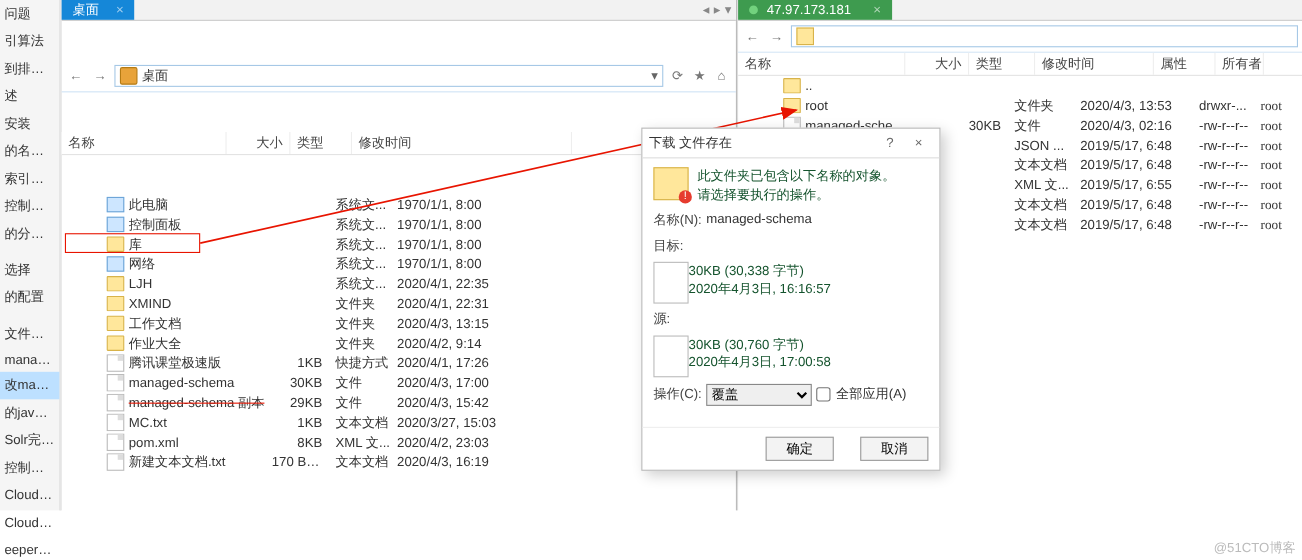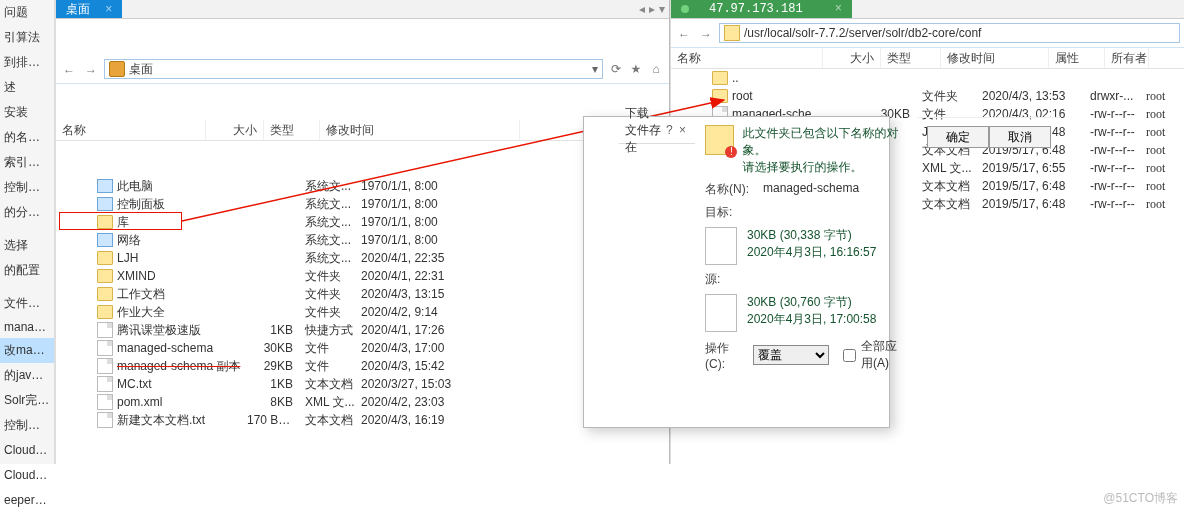--- a/index.html
+++ b/index.html
@@ -4,21 +4,21 @@
 <style>
 html, body { margin:0; padding:0; font-family:"Microsoft YaHei","Segoe UI",Arial,sans-serif; font-size:12px; color:#333; background:#fff; width:1184px; height:509px; overflow:hidden; }
 .root { display:flex; width:1184px; height:464px; }
 .sidebar { width:54px; background:#f5f5f5; border-right:1px solid #ddd; }
 .sidebar .item { padding:4px 4px; white-space:nowrap; overflow:hidden; text-overflow:ellipsis; }
 .sidebar .item.sel { background:#bde0ff; }
 .pane { flex:1; display:flex; flex-direction:column; border-left:1px solid #ddd; }
 .tabbar { height:18px; background:#f2f2f2; display:flex; align-items:center; border-bottom:1px solid #ccc; }
 .tab { height:18px; line-height:18px; padding:0 10px; font-size:12px; }
 .tab.blue { background:#1587d8; color:#fff; }
-.tab.green { background:#3e9b4f; color:#fff; display:flex; align-items:center; gap:20px;font-family:Liberation Mono, monospace; }
+.tab.green { background:#3e9b4f; color:#fff; display:flex; align-items:center; gap:8px; }
 .tab .dot { width:8px;height:8px;border-radius:50%;background:#72d27e;display:inline-block; }
 .tab .close { margin-left:12px; opacity:.6; }
 .addrbar { height:24px; display:flex; align-items:center; border-bottom:1px solid #cfe3f5; padding:2px 4px; gap:4px; }
 .navbtn { width:18px; text-align:center; color:#777; }
 .addrbox { flex:1; height:18px; border:1px solid #a6c8e6; display:flex; align-items:center; gap:4px; padding:0 4px; background:#fff; }
 .addrbox .icon { width:14px; height:14px; display:inline-block; }
 .discicon { background:#e8a33a; border:1px solid #b47b14; border-radius:2px; }
 .foldicon { background:#ffe79b; border:1px solid #d8b34a; }
 .righticons { display:flex; gap:2px; }
 .headerrow { height:20px; display:flex; align-items:flex-end; border-bottom:1px solid #e3e3e3; background:#fff; font-weight:400; color:#444;}
@@ -38,34 +38,34 @@
 .col.rown { width:44px;font-family:Liberation Serif, serif;}
 .fileicon { width:14px;height:14px;display:inline-block;border:1px solid #bbb;background:#fff;position:relative;}
 .fileicon::after{content:"";position:absolute;top:0;right:0;width:5px;height:5px;background:#ddd;}
 .foldericon{ width:14px;height:12px;display:inline-block;background:#ffe79b;border:1px solid #d8b34a; border-radius:1px;}
 .pcicon{width:14px;height:12px;display:inline-block;background:#cde6ff;border:1px solid #6ea5d8;}
 .redbox{position:absolute;border:1.5px solid #e81400;box-sizing:border-box;pointer-events:none;}
 .strike{ text-decoration:line-through; text-decoration-color:#e81400; }
 .leftpane{flex-basis:666px; border-right:1px solid #bbb; position:relative;gap:36px;}
 .rightpane{flex:1; position:relative;}
 
-.dialog{ position:absolute; left:583px; top:116px; width:270px; height:310px; background:#fff; border:1px solid #b8b8b8; box-shadow:4px 4px 12px rgba(0,0,0,.2); display:flex; flex-direction:row; z-index:50;padding-left:35px;}
+.dialog{ position:absolute; left:583px; top:116px; width:270px; height:310px; background:#fff; border:1px solid #b8b8b8; box-shadow:4px 4px 12px rgba(0,0,0,.2); display:flex; flex-direction:column; z-index:50;}
 .dlgtitle{height:26px;border-bottom:1px solid #ddd;display:flex;align-items:center;padding:0 6px;font-size:12px;}
 .dlgtitle .sp{flex:1;}
 .dlgtitle .btn{width:26px;text-align:center;color:#666;}
 .dlgbody{flex:1;padding:8px 10px;display:flex;flex-direction:column;gap:6px;}
 .dlgmsg{display:flex;gap:8px;}
 .dlgmsg .licon{width:30px;height:28px;background:#ffe79b;border:1px solid #d8b34a;position:relative;}
 .dlgmsg .licon::after{content:"!";position:absolute;right:-4px;bottom:-4px;width:12px;height:12px;border-radius:50%;background:#e63b2e;color:#fff;font-size:10px;line-height:12px;text-align:center;}
-.dlgrow{display:flex;gap:10px;align-items:flex-start;}
+.dlgrow{display:flex;align-items:flex-start;}
 .dlgrow .lbl{width:48px;color:#444;}
 .small{color:#14532d;line-height:1.4;}
 .thumb{width:30px;height:36px;border:1px solid #bbb;background:#fff;display:inline-block;}
 select.action{width:96px;height:20px;border:1px solid #888;font-size:12px;}
-.dlgfoot{display:flex;gap:0;justify-content:flex-end;padding:8px 10px;border-top:1px solid #eee;}
+.dlgfoot{display:flex;gap:24px;justify-content:flex-end;padding:8px 10px;border-top:1px solid #eee;}
 .dlgfoot button{width:62px;height:22px;border:1px solid #999;background:#f3f3f3;font-size:12px;}
 .arrow-line{position:absolute;z-index:40;pointer-events:none;left:0;top:0;}
 .wm{position:absolute;right:6px;bottom:2px;color:#bbb;font-size:12px;}
 .tabctrl{display:flex;gap:4px;align-items:center;color:#888;margin-left:auto;padding-right:4px;}
 </style>
 </head>
 <body>
 
 <div class="root">
   <div class="sidebar" id="sb">
@@ -261,21 +261,20 @@
         <span class="dot"></span>
         <span>47.97.173.181</span>
         <span class="close">×</span>
       </div>
     </div>
     <div class="addrbar">
       <span class="navbtn">←</span>
       <span class="navbtn">→</span>
       <div class="addrbox">
         <span class="icon foldicon"></span>
-        <span>/usr/local/solr-7.7.2/server/solr/db2-core/conf</span>
       </div>
     </div>
     <div class="headerrow">
       <div class="col rname">名称</div>
       <div class="col rsize">大小</div>
       <div class="col rtype">类型</div>
       <div class="col rmod">修改时间</div>
       <div class="col rattr">属性</div>
       <div class="col rown">所有者</div>
     </div>

